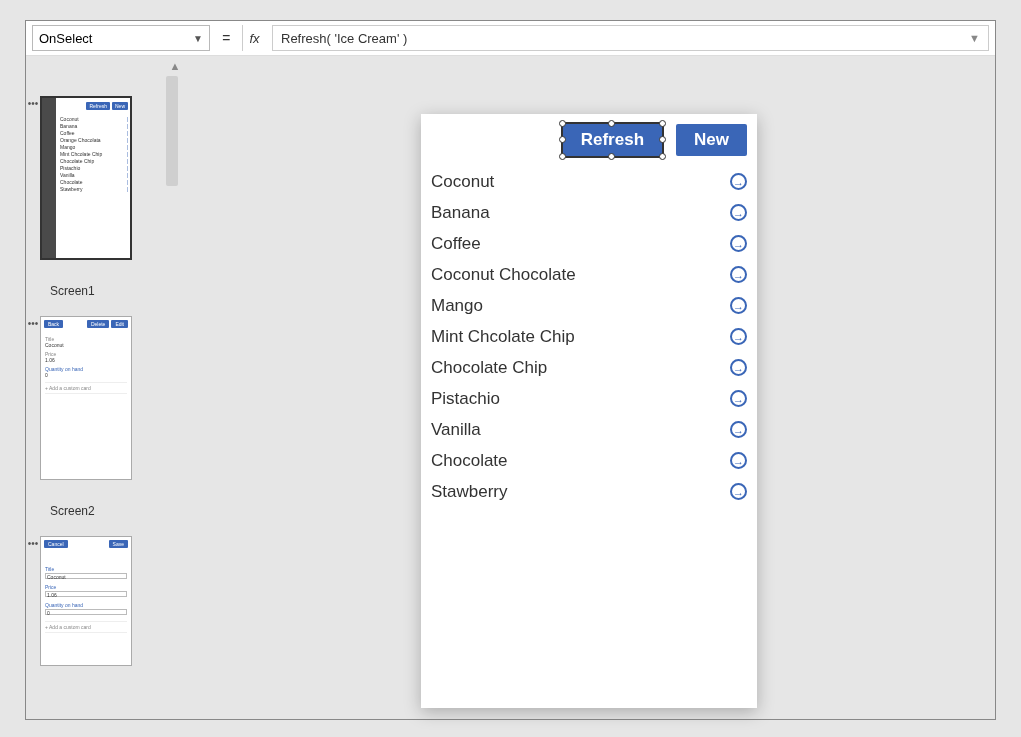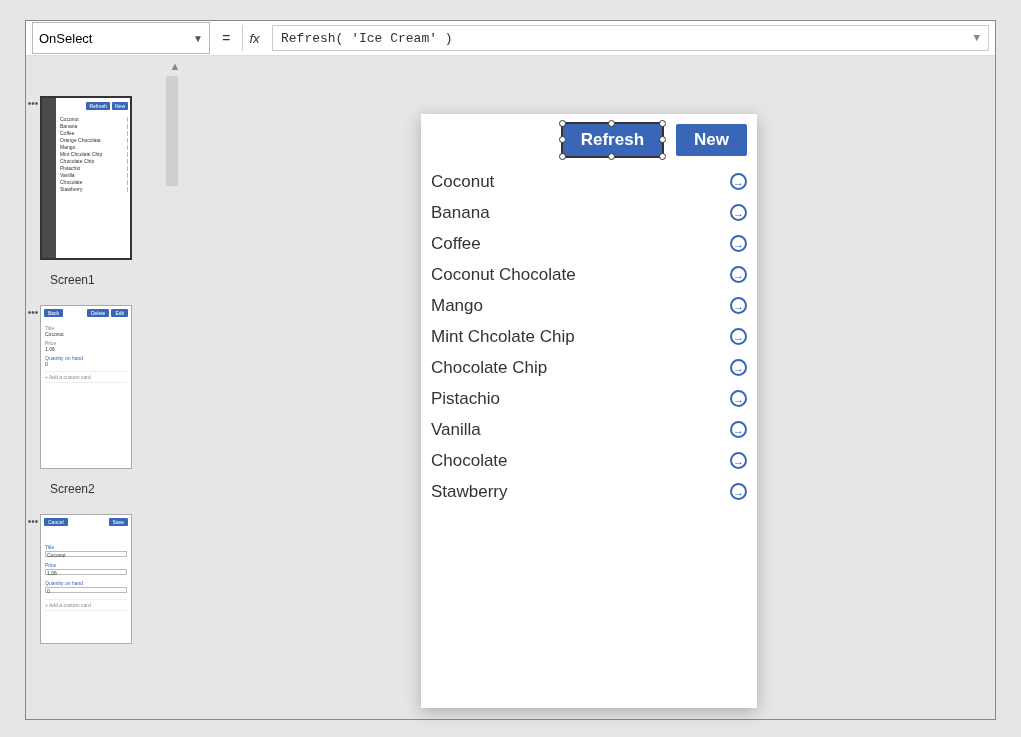--- a/index.html
+++ b/index.html
@@ -22,21 +22,21 @@
   
   .formula-row {
     display: flex;
     align-items: center;
     height: 34px;
     padding: 4px 6px;
     gap: 6px;
   }
   .property-select {
     width: 178px;
-    height: 32px;
+    height: 26px;
     border: 1px solid #b9b9b9;
     background: #fff;
     font-size: 13px;
     padding: 0 6px;
     display: flex;
     align-items: center;
     justify-content: space-between;
   }
   .eq-box {
     width: 20px;
@@ -57,21 +57,21 @@
     font-size: 13px;
     font-style: italic;
     color: #333;
     border-left: 1px solid #ccc;
   }
   .formula-input {
     flex: 1;
     height: 26px;
     border: 1px solid #ccc;
     background: #fff;
-    font-family: Liberation Mono, monospace;
+    font-family: Liberation Sans, sans-serif;
     font-size: 13px;
     padding: 0 8px;
     display: flex;
     align-items: center;
     justify-content: space-between;
     color: #333;
   }
   .formula-input .chev { color: #888; font-size: 11px; }
   
   .main-area {
@@ -125,21 +125,21 @@
     background: #fff;
     border: 1px solid #aaa;
     position: relative;
     overflow: hidden;
   }
   .thumb.selected { border: 2px solid #333; }
   .thumb-label {
     font-size: 12px;
     color: #333;
     margin-left: 24px;
-    margin-top: 13px;
+    margin-top: 24px;
   }
   
   .t-dark { position:absolute; left:0; top:0; width:14px; bottom:0; background:#4a4a4a; }
   .t-btns { position:absolute; right:2px; top:4px; display:flex; gap:2px; }
   .t-btn { background:#3a66b7; color:#fff; font-size:5px; padding:1px 3px; border-radius:1px; }
   .t-list { position:absolute; left:18px; top:18px; right:2px; }
   .t-item { font-size:5px; color:#333; line-height:7px; display:flex; justify-content:space-between; }
   .t-item .sep { color:#3a66b7; }
   
   .t2-top { position:absolute; left:3px; right:3px; top:3px; display:flex; justify-content:space-between; }

